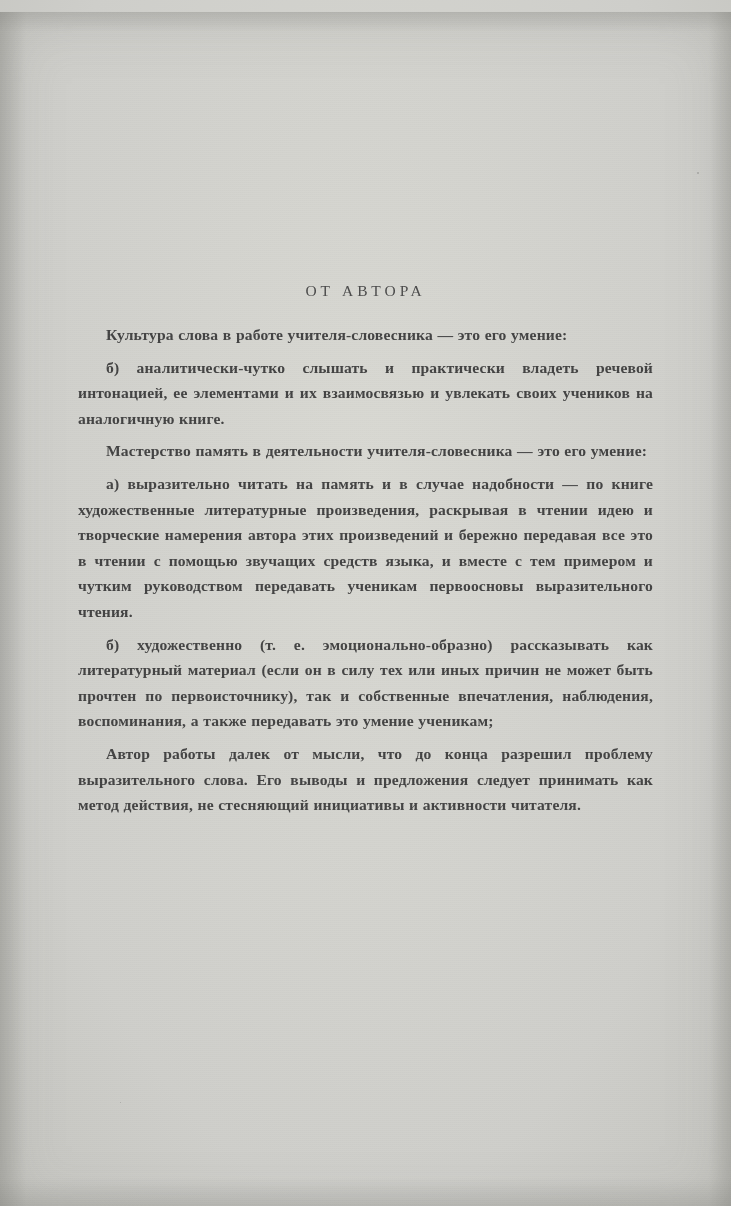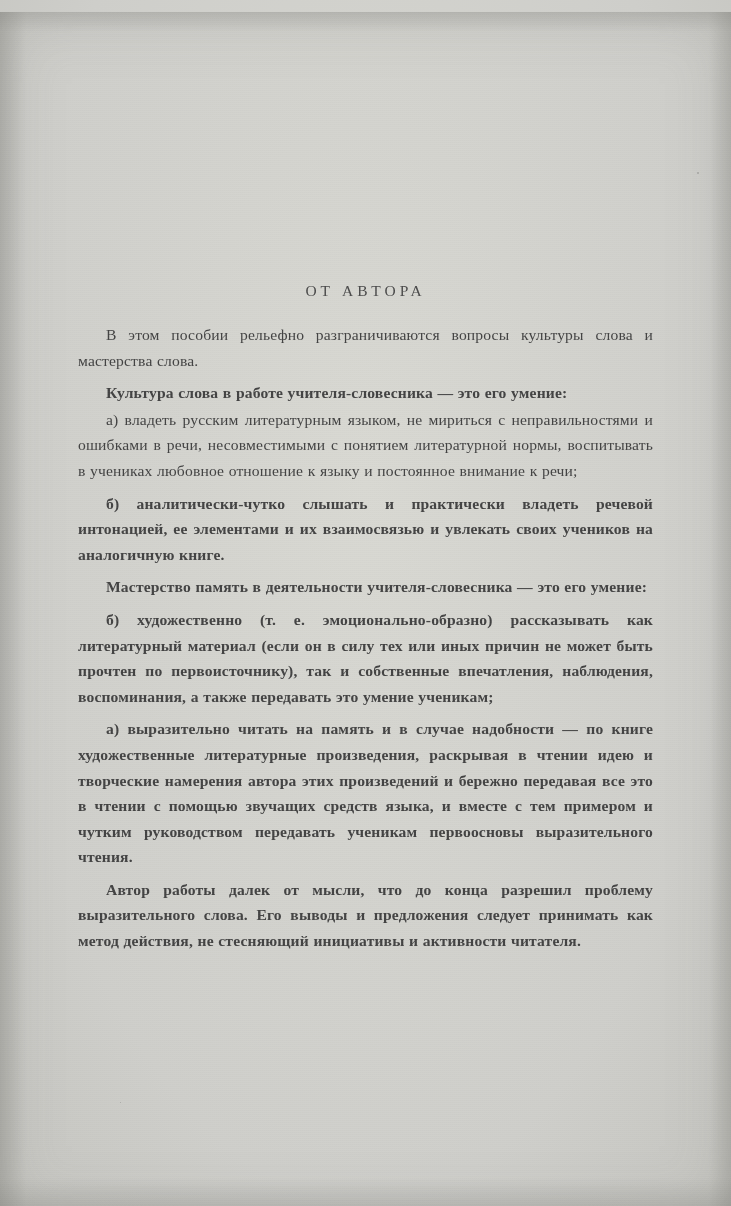--- a/index.html
+++ b/index.html
@@ -103,27 +103,25 @@
 </style>
 </head>
 <body>
 
 <div class="page">
   <div class="page-inner">
 
     <div class="content">
       <div class="heading">ОТ АВТОРА</div>
 
-      <p>В этом пособии рельефно разграничиваются вопросы культуры слова и мастерства слова.</p>
       <p class="gap">Культура слова в работе учителя-словесника — это его умение:</p>
-      <p>а) владеть русским литературным языком, не мириться с неправильностями и ошибками в речи, несовместимыми с понятием литературной нормы, воспитывать в учениках любовное отношение к языку и постоянное внимание к речи;</p>
       <p class="gap">б) аналитически-чутко слышать и практически владеть речевой интонацией, ее элементами и их взаимосвязью и увлекать своих учеников на аналогичную книге.</p>
       <p class="gap">Мастерство память в деятельности учителя-словесника — это его умение:</p>
+      <p class="gap">а) выразительно читать на память и в случае надобности — по книге художественные литературные произведения, раскрывая в чтении идею и творческие намерения автора этих произведений и бережно передавая все это в чтении с помощью звучащих средств языка, и вместе с тем примером и чутким руководством передавать ученикам первоосновы выразительного чтения.</p>
       <p class="gap">б) художественно (т. е. эмоционально-образно) рассказывать как литературный материал (если он в силу тех или иных причин не может быть прочтен по первоисточнику), так и собственные впечатления, наблюдения, воспоминания, а также передавать это умение ученикам;</p>
-      <p class="gap">а) выразительно читать на память и в случае надобности — по книге художественные литературные произведения, раскрывая в чтении идею и творческие намерения автора этих произведений и бережно передавая все это в чтении с помощью звучащих средств языка, и вместе с тем примером и чутким руководством передавать ученикам первоосновы выразительного чтения.</p>
       <p class="gap">Автор работы далек от мысли, что до конца разрешил проблему выразительного слова. Его выводы и предложения следует принимать как метод действия, не стесняющий инициативы и активности читателя.</p>
     </div>
 
     <div class="grain"></div>
     <div class="edge-left"></div>
     <div class="edge-right"></div>
     <div class="edge-top"></div>
     <div class="edge-bottom"></div>
     <div class="speck" style="left:697px;top:160px;"></div>
     <div class="speck" style="left:120px;top:1090px;width:1px;height:1px;"></div>

